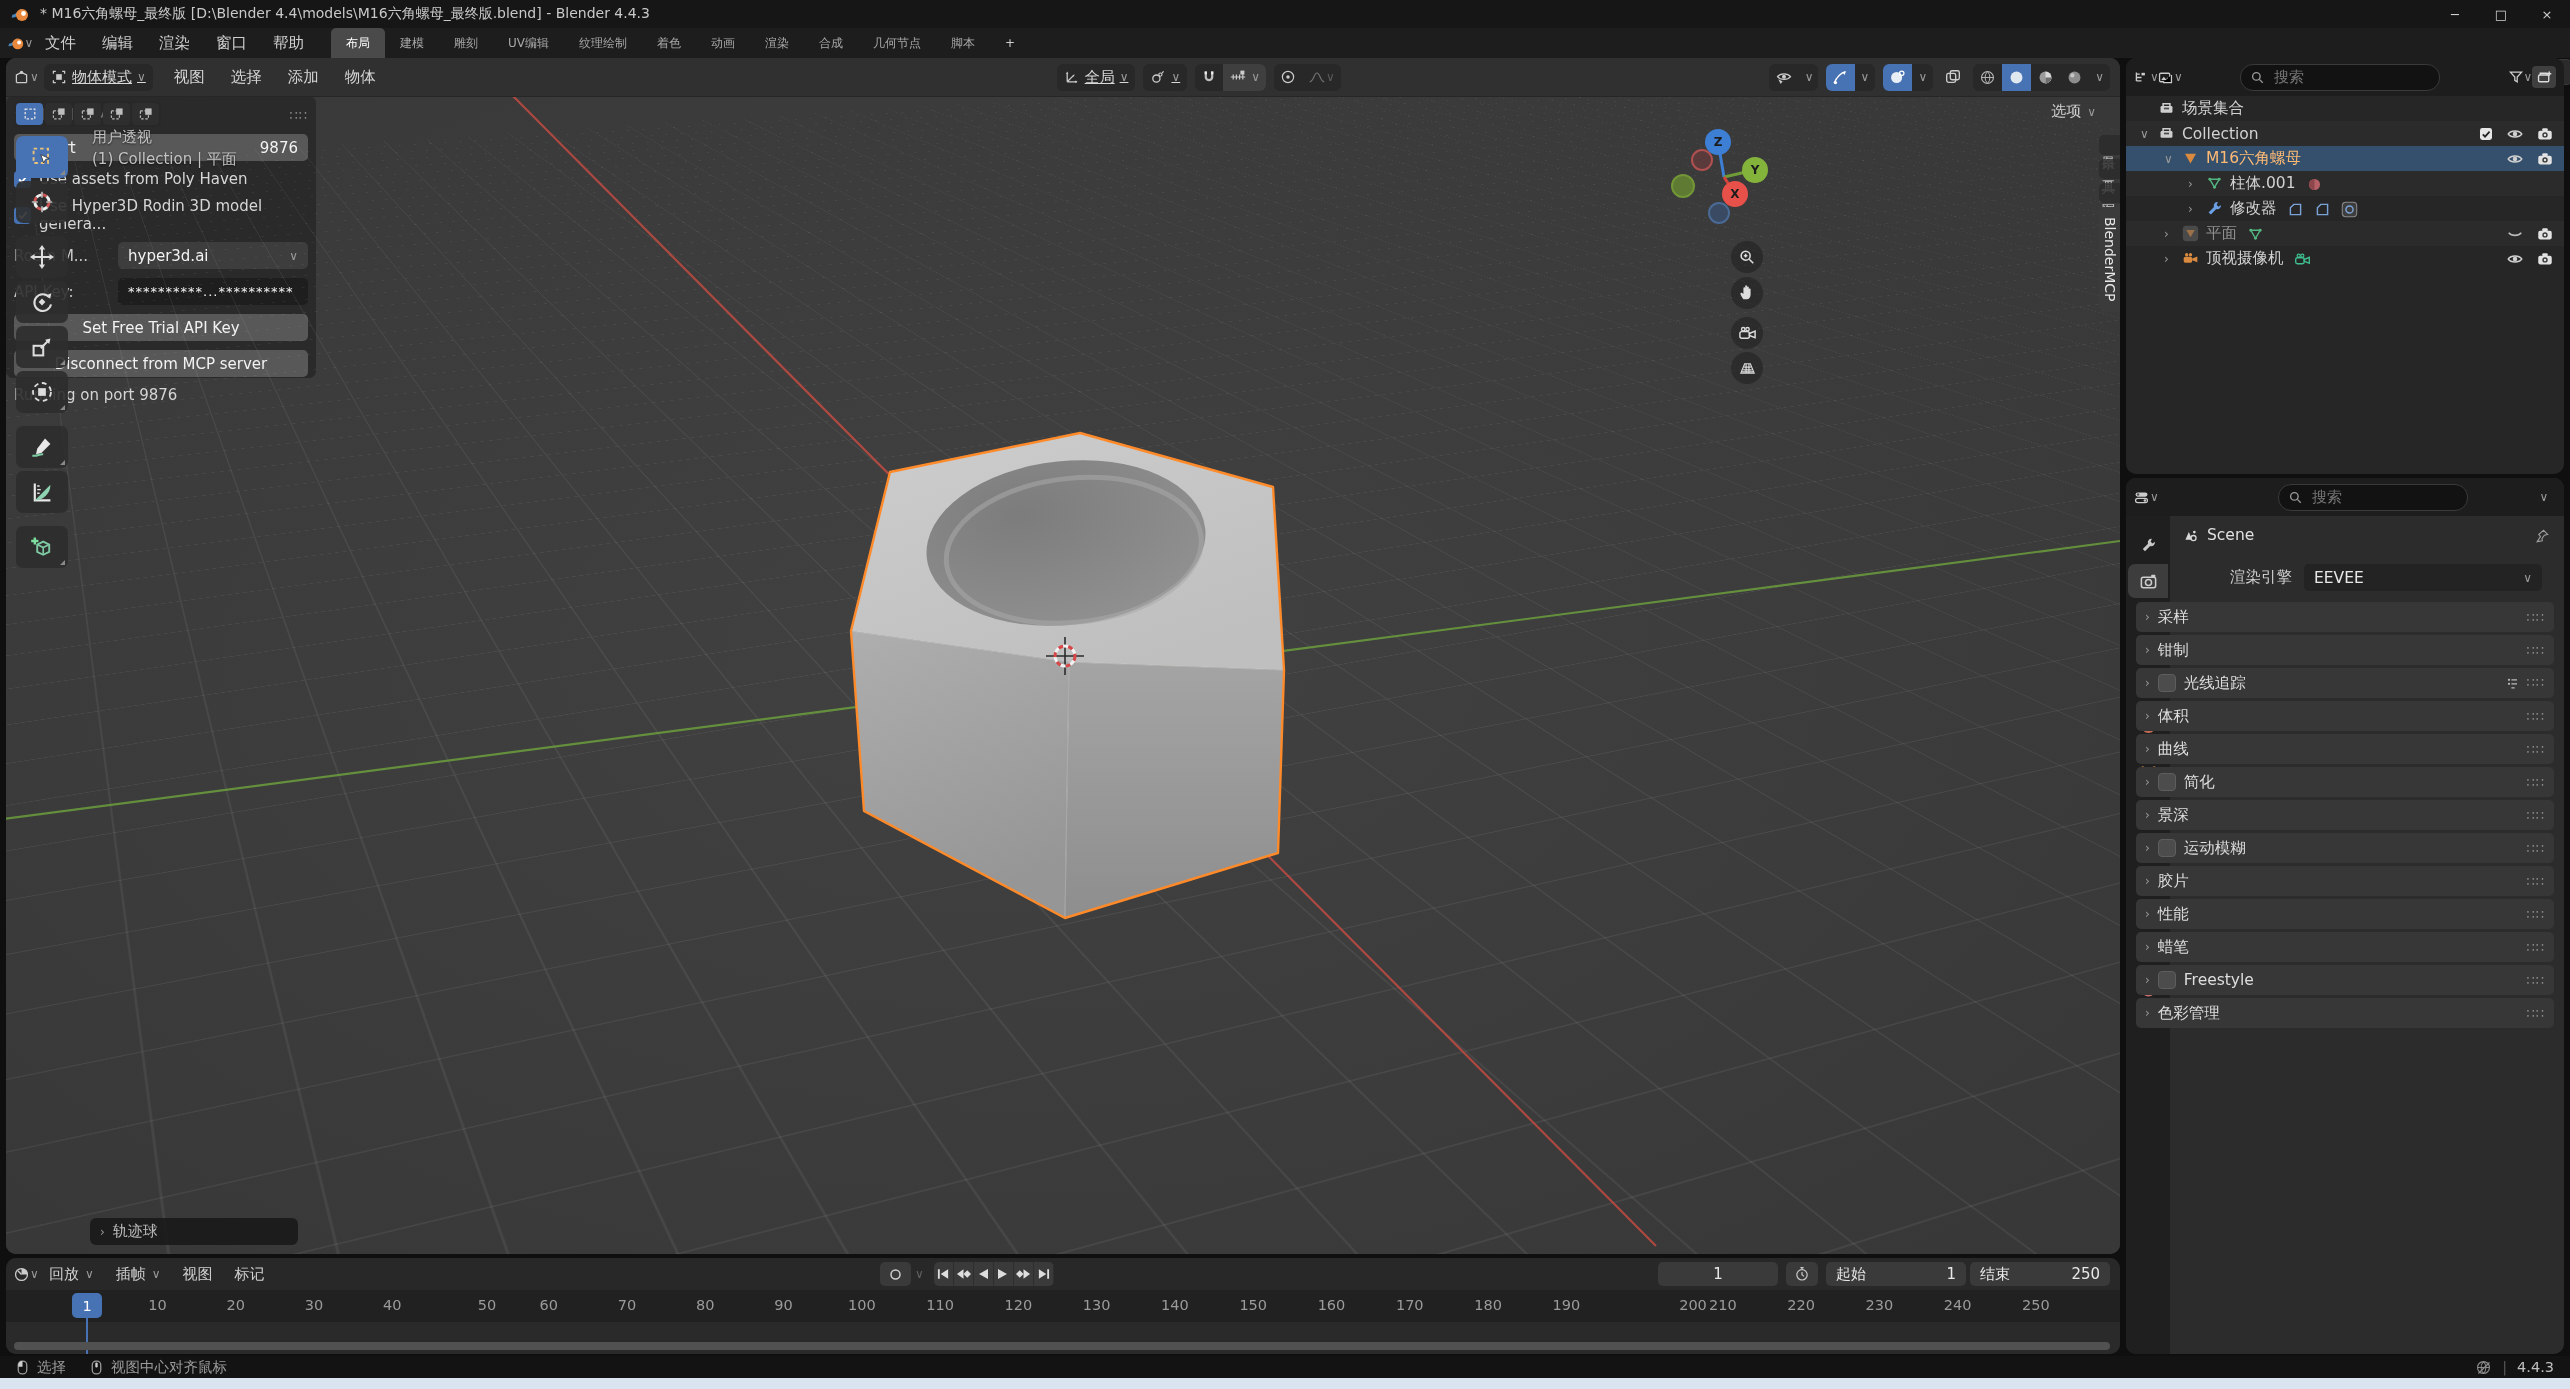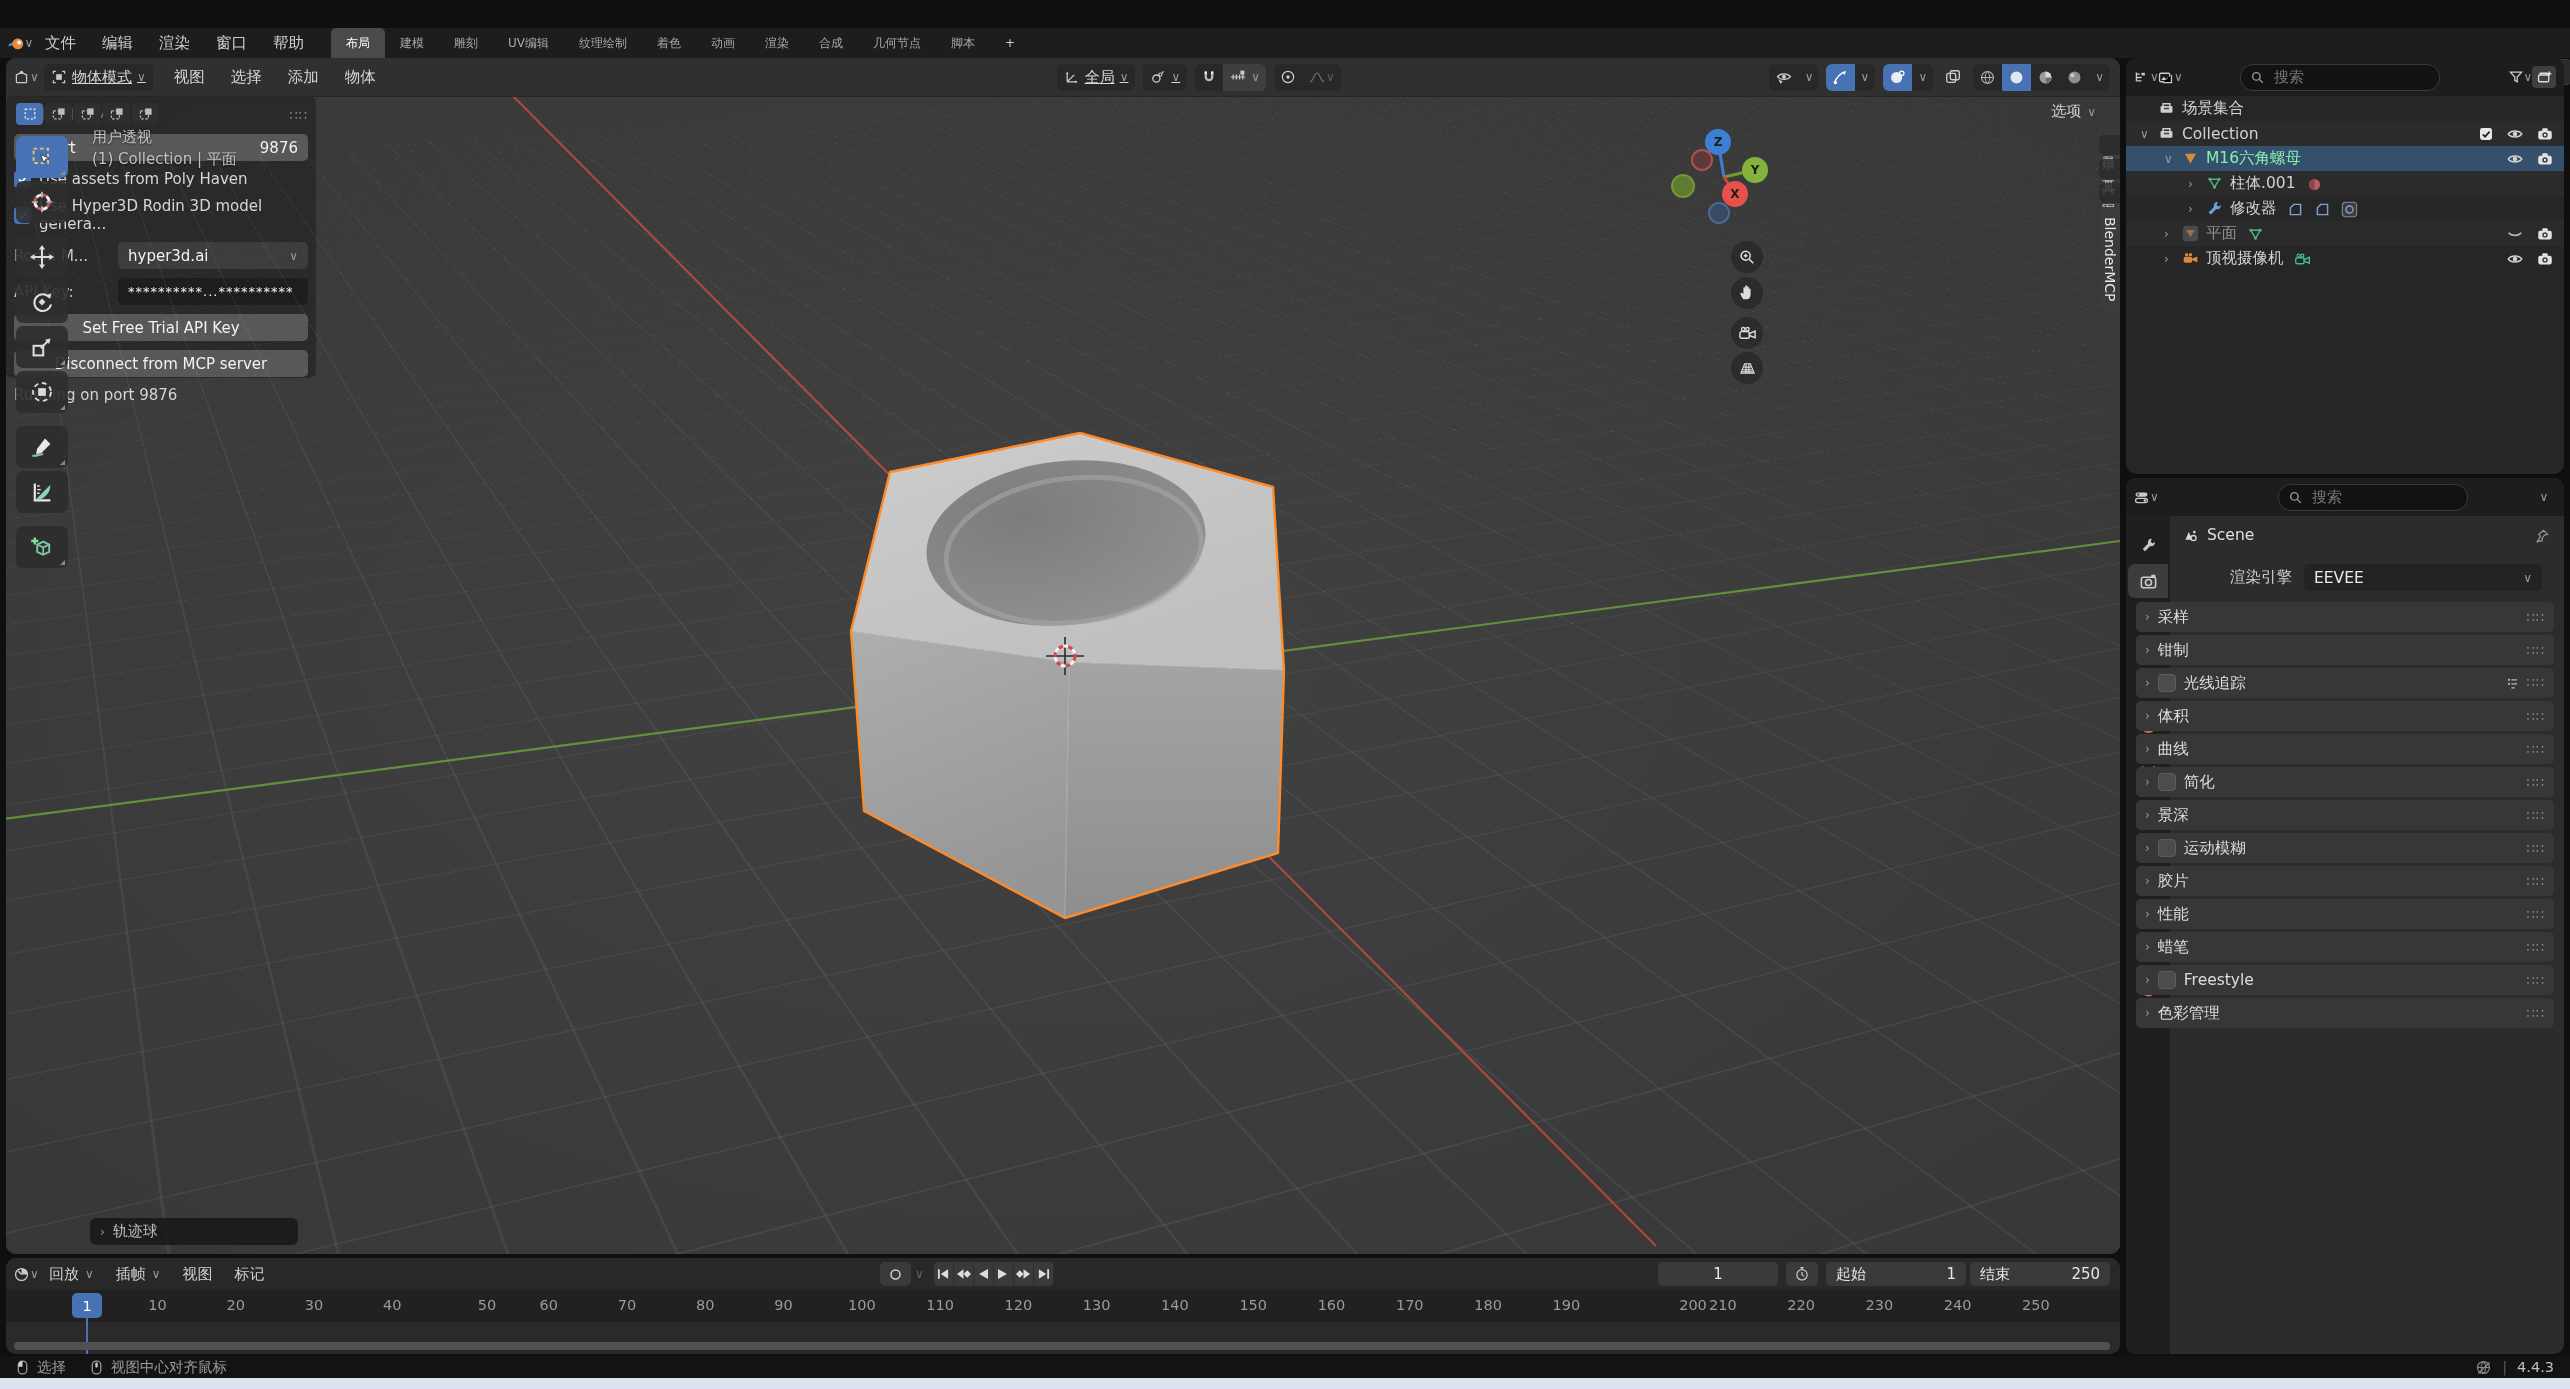--- a/index.html
+++ b/index.html
@@ -93,20 +93,33 @@
   
   #statusbar{left:0;top:1356px;width:2570px;height:22px;background:#131313;display:flex;align-items:center;color:#9a9a9a;font-size:14.5px;}
   #taskstrip{left:0;top:1378px;width:2570px;height:11px;background:#d9e4f0;}
   .axis-ball{position:absolute;border-radius:50%;display:flex;align-items:center;justify-content:center;font-size:12px;font-weight:bold;color:#1c1c1c;transform:translate(-50%,-50%);}
 </style>
 </head>
 <body>
 
 <div class="app">
 
+  <div id="titlebar" class="a">
+    <svg class="ic" width="20" height="20" viewBox="0 0 20 20" style="margin-left:10px">
+      <path d="M2 12c3 1 6-3 10-6" stroke="#4a86b8" stroke-width="3" fill="none"></path>
+      <circle cx="12" cy="11" r="6" fill="#e8883c"></circle>
+        <circle cx="13.5" cy="9.5" r="2.4" fill="#fff"></circle>
+    </svg>
+    <span id="title-text">* M16六角螺母_最终版 [D:\Blender 4.4\models\M16六角螺母_最终版.blend] - Blender 4.4.3</span>
+    <div id="win-btns">
+      <span class="winbtn">─</span>
+      <span class="winbtn">□</span>
+      <span class="winbtn">×</span>
+    </div>
+  </div>
 
   <div id="menubar" class="a">
     <span class="mini-btn" style="margin-left:8px">
       <svg class="ic" width="18" height="18" viewBox="0 0 20 20">
         <path d="M2 12c3 1 6-3 10-6" stroke="#4a86b8" stroke-width="3" fill="none"></path>
         <circle cx="12" cy="11" r="6" fill="#e8883c"></circle>
           <circle cx="13.5" cy="9.5" r="2.2" fill="#fff"></circle>
       </svg>
         <span class="chev">∨</span>
       </span>
@@ -638,21 +651,21 @@
                 <rect x="7" y="3.5" width="6" height="3.4" rx="1.2" fill="#e2e2e2"></rect>
               </svg></span>
           </span>
         </div>
         <div class="ol-row sel">
           <span style="width:38px"></span>
           <span class="chev" style="width:18px">∨</span>
           <svg class="ic" width="17" height="17" viewBox="0 0 20 20">
             <path d="M3.5 4.5h13L10 16z" fill="#d98a3f"></path>
           </svg>
-          <span style="margin-left:7px;color:#86efac">M16六角螺母</span>
+          <span style="margin-left:7px;color:#fdba74">M16六角螺母</span>
           <span class="rt">
             <span><svg class="ic" width="18" height="18" viewBox="0 0 20 20">
                 <path d="M2.5 10c3.2-4.4 11.8-4.4 15 0c-3.2 4.4-11.8 4.4-15 0z" fill="none" stroke="#d0d0d0" stroke-width="1.6"></path>
                 <circle cx="10" cy="10" r="2.5" fill="#d0d0d0"></circle>
               </svg></span>
             <span><svg class="ic" width="18" height="18" viewBox="0 0 20 20">
                 <rect x="2.5" y="6.5" width="15" height="9.5" rx="2" fill="#e2e2e2"></rect>
                 <circle cx="10" cy="11" r="3" fill="#3a3a3a"></circle>
                 <circle cx="10" cy="11" r="1.4" fill="#e2e2e2"></circle>
                 <rect x="7" y="3.5" width="6" height="3.4" rx="1.2" fill="#e2e2e2"></rect>

